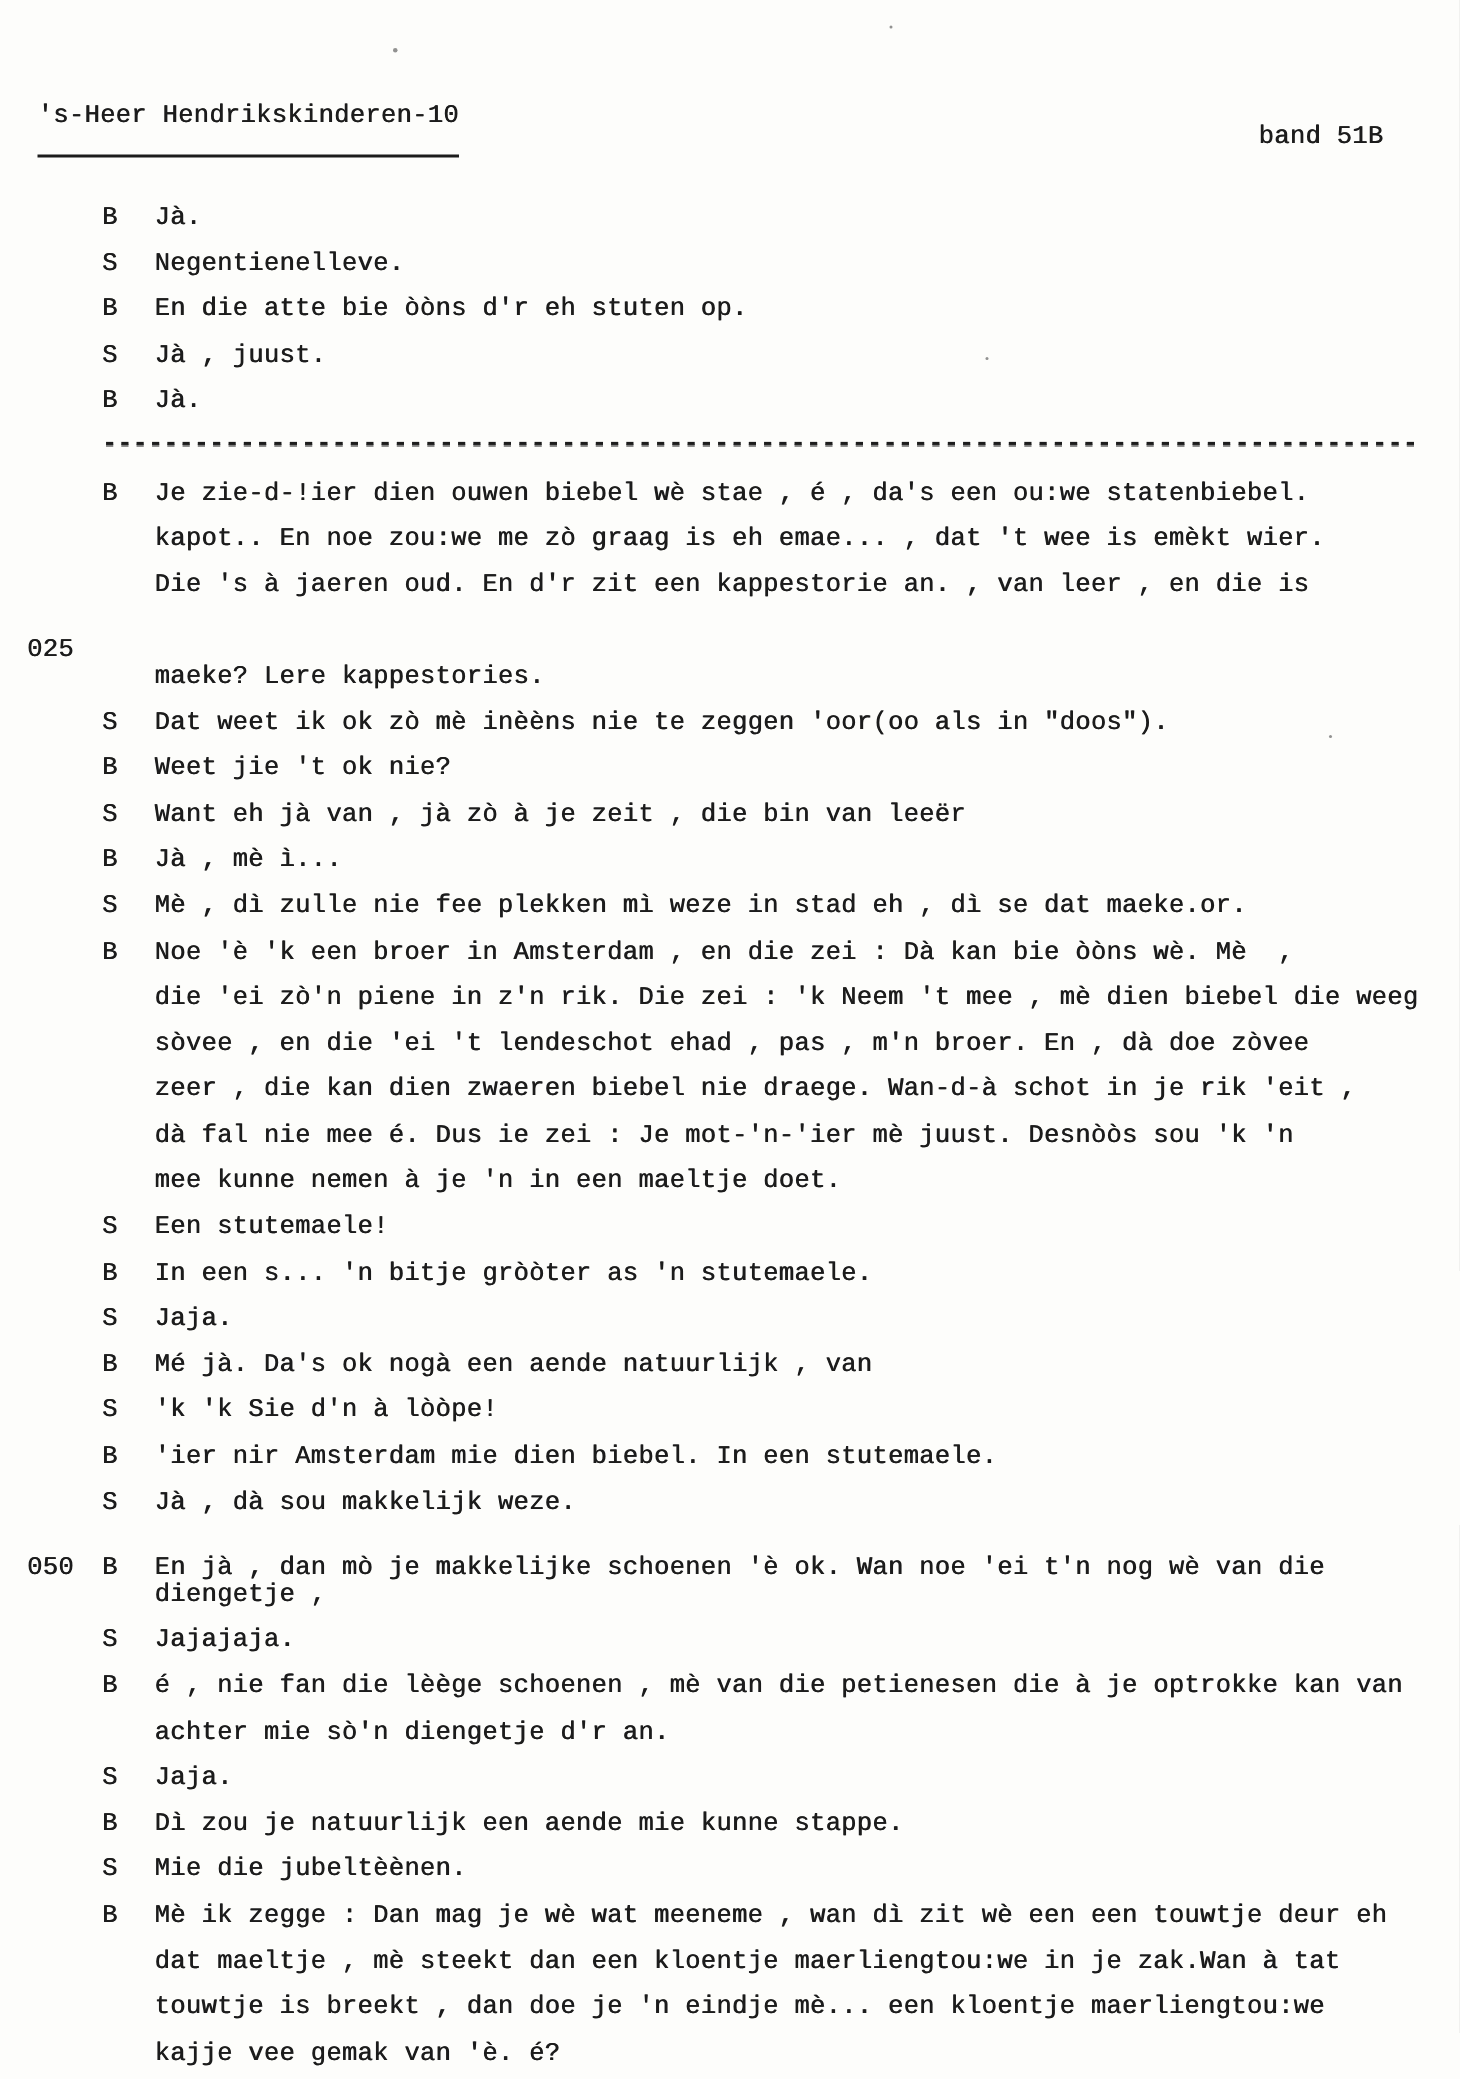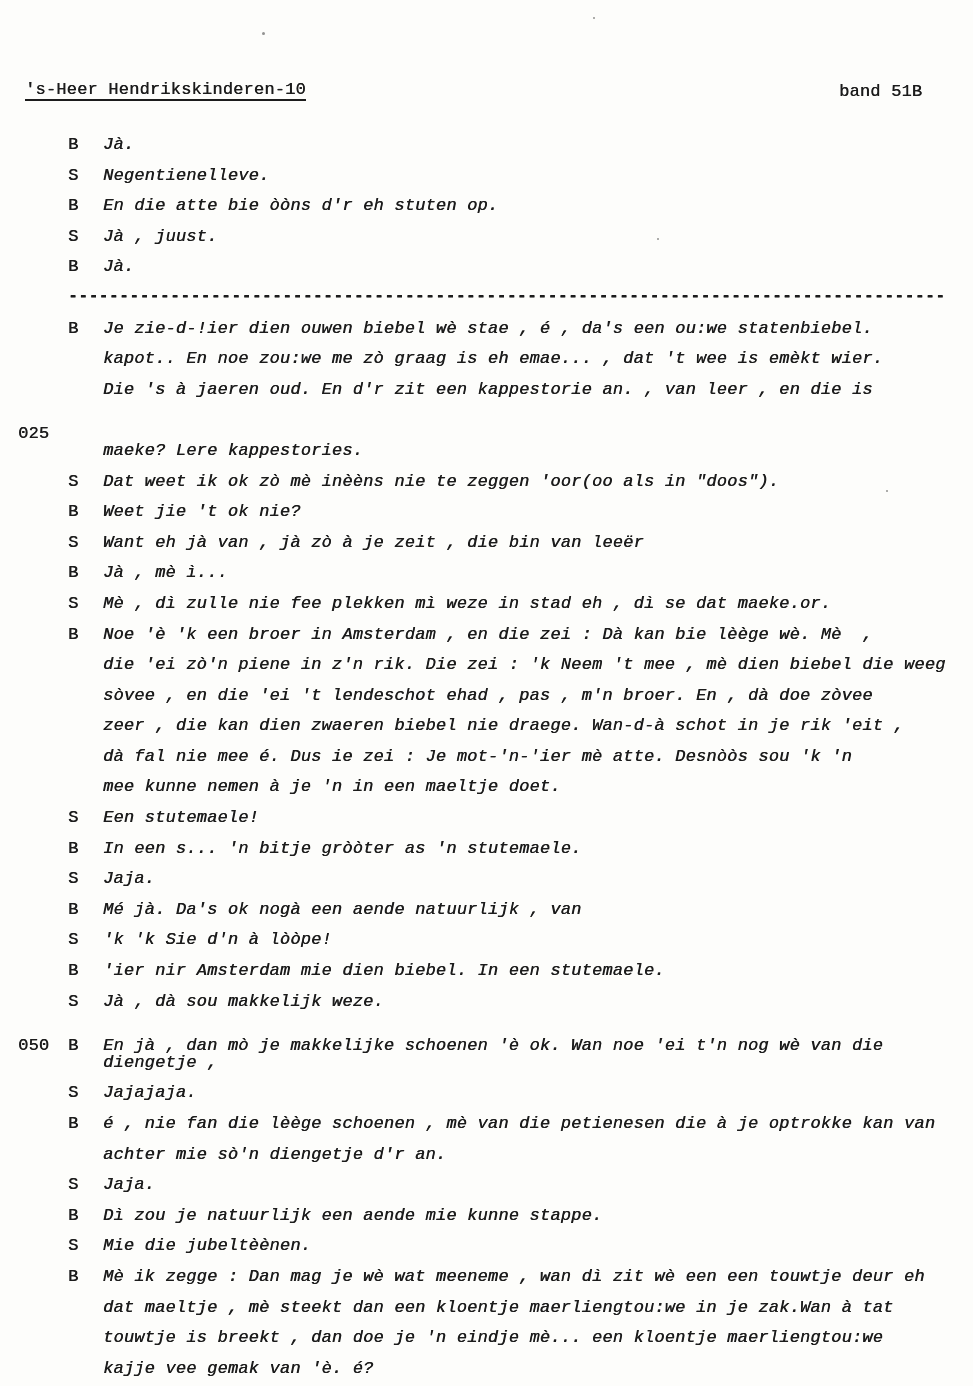--- a/index.html
+++ b/index.html
@@ -18,24 +18,24 @@
     font-size: 17px;
     letter-spacing: 0.2px;
     overflow: hidden;
   }
   .ink {
     text-shadow: 0.4px 0 0 currentColor;
   }
   .doc-header-title {
     position: absolute;
     left: 25px;
-    top: 80px;
+    top: 68px;
     white-space: pre;
     border-bottom: 2px solid #1c1c1c;
-    padding-bottom: 0;
+    padding-bottom: 16px;
   }
   .doc-header-band {
     position: absolute;
     left: 839px;
     top: 82px;
     white-space: pre;
   }
   .transcript {
     position: absolute;
     left: 18px;
@@ -51,21 +51,20 @@
   .t-num {
     white-space: pre;
     margin-top: 41px;
   }
   .t-speaker {
     white-space: pre;
   }
   .t-text {
     white-space: pre;
     overflow: visible;
-    font-style: italic;
   }
   .t-sep {
     grid-column: 2 / 4;
     white-space: pre;
     font-weight: bold;
     letter-spacing: 0;
     text-shadow: 0 1px 0 rgba(28,28,28,0.55);
     transform: translateY(-2px);
   }
   .speck {
@@ -174,21 +173,21 @@
 
     <div class="t-row">
       <span class="t-num ink"></span>
       <span class="t-speaker ink">S</span>
       <span class="t-text ink">Mè , dì zulle nie fee plekken mì weze in stad eh , dì se dat maeke.or.</span>
     </div>
 
     <div class="t-row">
       <span class="t-num ink"></span>
       <span class="t-speaker ink">B</span>
-      <span class="t-text ink">Noe 'è 'k een broer in Amsterdam , en die zei : Dà kan bie lèège wè. Mè  ,</span>
+      <span class="t-text ink">Noe 'è 'k een broer in Amsterdam , en die zei : Dà kan bie òòns wè. Mè  ,</span>
     </div>
 
     <div class="t-row">
       <span class="t-num ink"></span>
       <span class="t-speaker ink"></span>
       <span class="t-text ink">die 'ei zò'n piene in z'n rik. Die zei : 'k Neem 't mee , mè dien biebel die weeg</span>
     </div>
 
     <div class="t-row">
       <span class="t-num ink"></span>
@@ -198,21 +197,21 @@
 
     <div class="t-row">
       <span class="t-num ink"></span>
       <span class="t-speaker ink"></span>
       <span class="t-text ink">zeer , die kan dien zwaeren biebel nie draege. Wan-d-à schot in je rik 'eit ,</span>
     </div>
 
     <div class="t-row">
       <span class="t-num ink"></span>
       <span class="t-speaker ink"></span>
-      <span class="t-text ink">dà fal nie mee é. Dus ie zei : Je mot-'n-'ier mè atte. Desnòòs sou 'k 'n</span>
+      <span class="t-text ink">dà fal nie mee é. Dus ie zei : Je mot-'n-'ier mè juust. Desnòòs sou 'k 'n</span>
     </div>
 
     <div class="t-row">
       <span class="t-num ink"></span>
       <span class="t-speaker ink"></span>
       <span class="t-text ink">mee kunne nemen à je 'n in een maeltje doet.</span>
     </div>
 
     <div class="t-row">
       <span class="t-num ink"></span>

